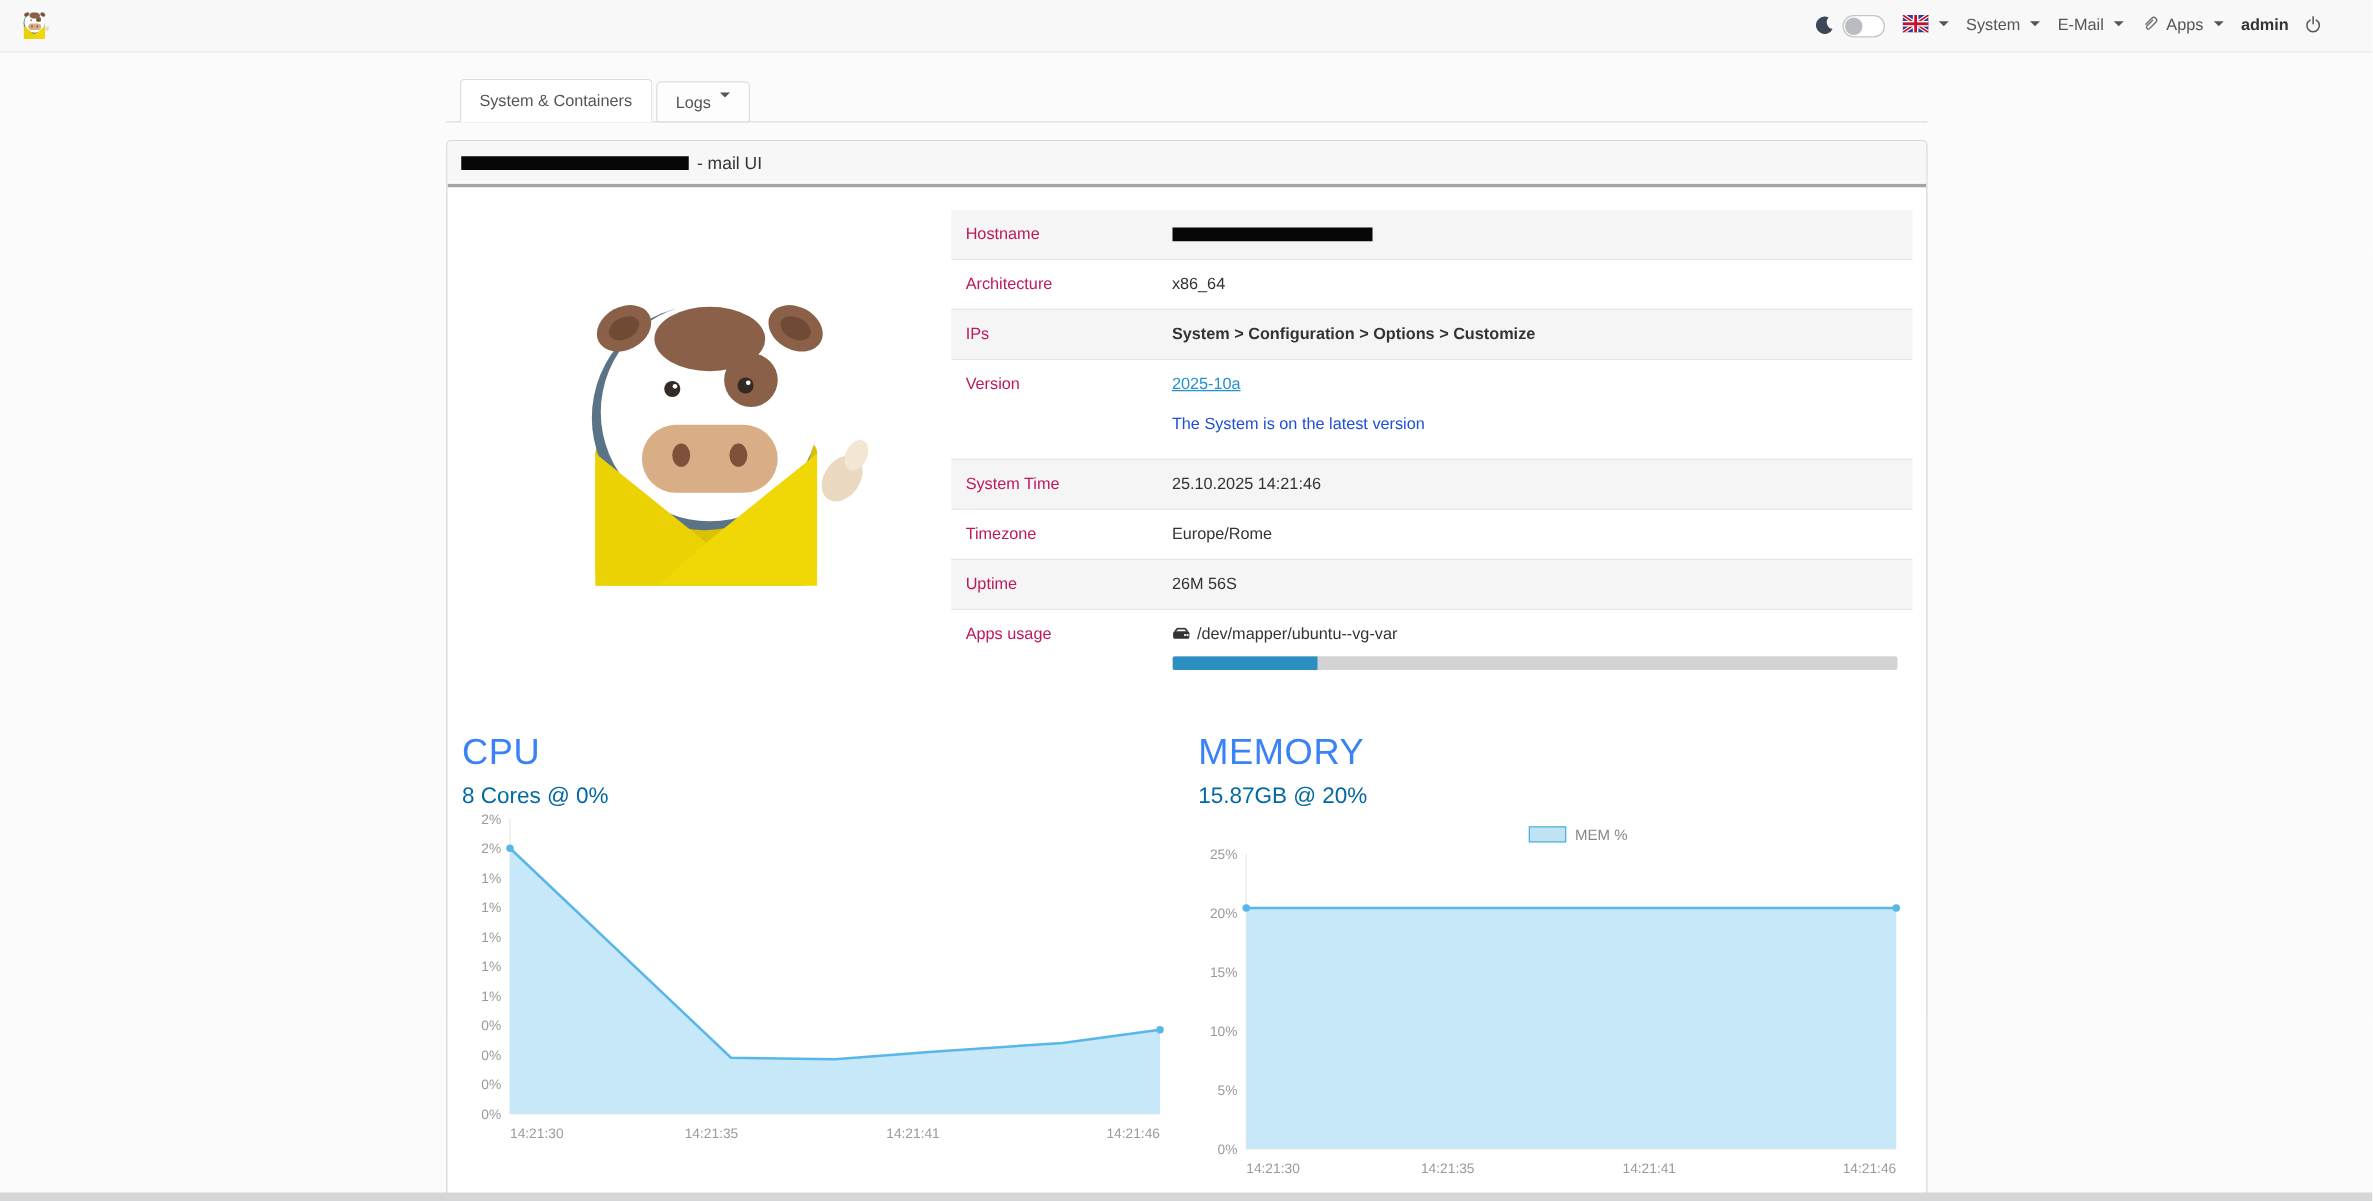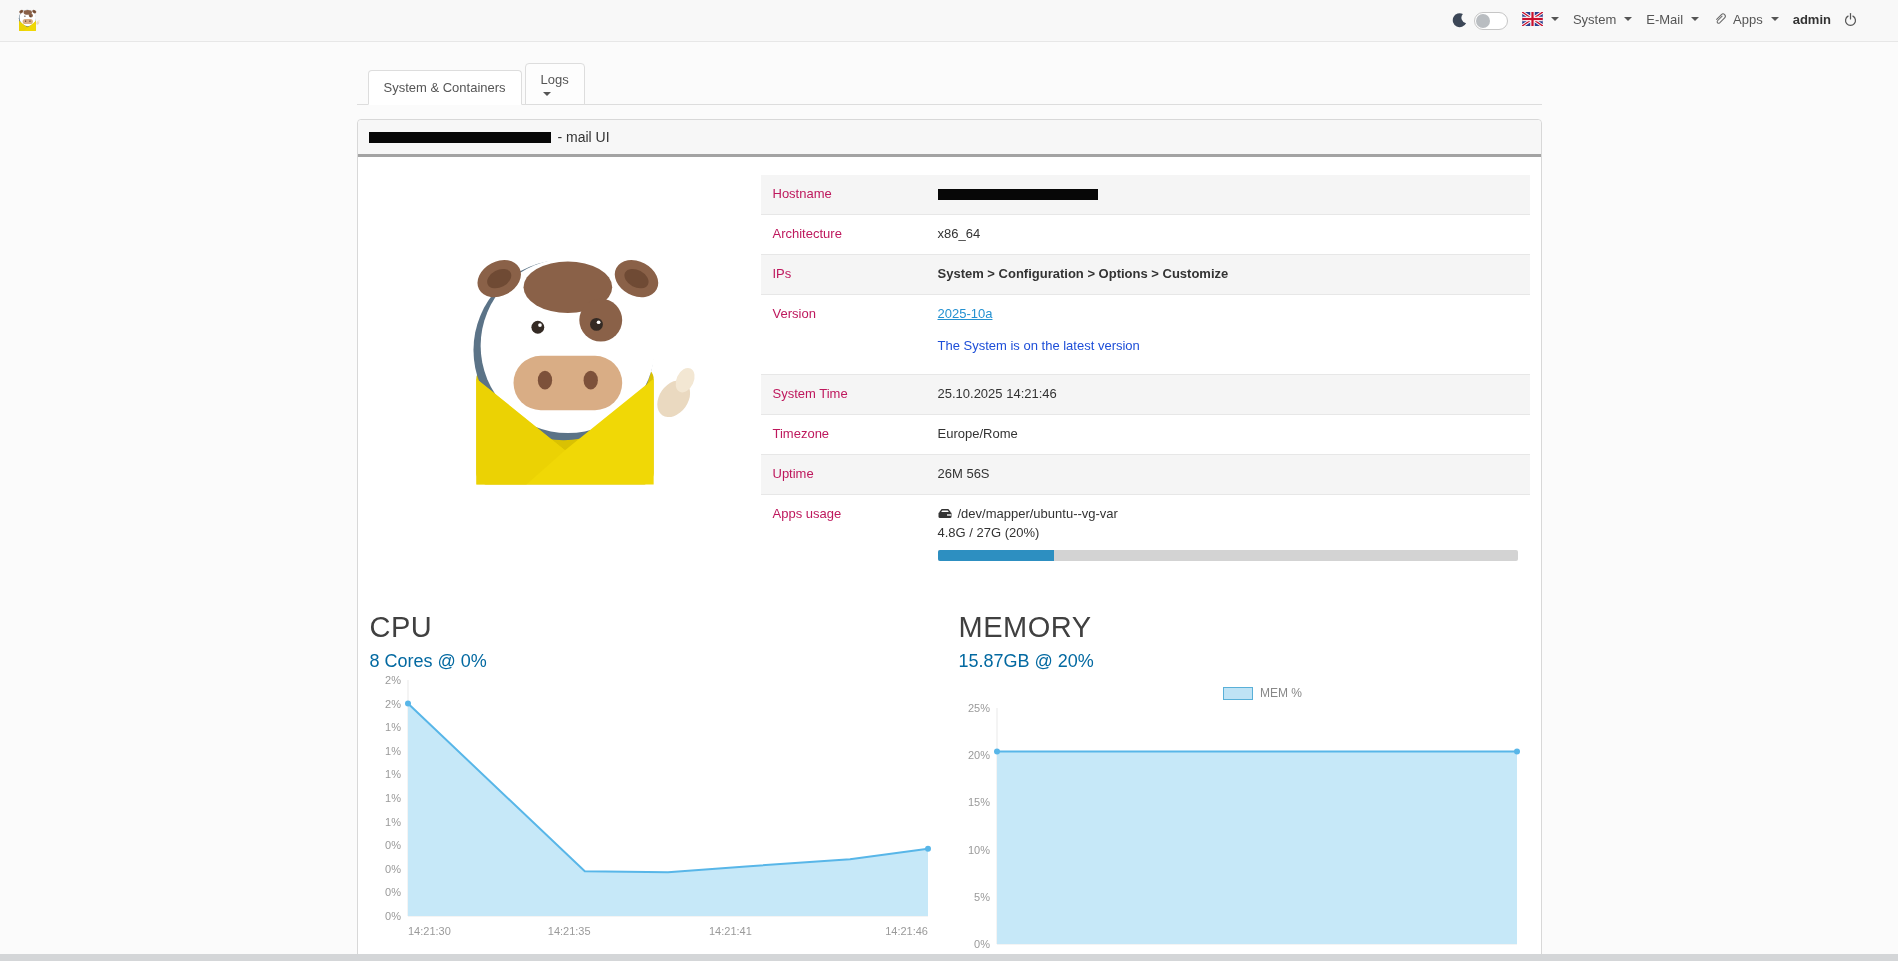--- a/index.html
+++ b/index.html
@@ -19,21 +19,21 @@
   .caret { width:0;height:0;border-left:4px solid transparent;border-right:4px solid transparent;border-top:4px solid #555; display:inline-block; margin-left:2px;}
   .toggle-pill { width:34px; height:18px; border:1px solid #c6c6c6; border-radius:10px; background:#fff; position:relative; }
   .toggle-knob { position:absolute; left:1px; top:1px; width:14px; height:14px; border-radius:50%; background:#b9bdc1; }
   .nav-user { font-weight:bold; color:#333; }
   .brand-logo { width:27px; height:27px; display:block; }
   
   .container { width:1185px; margin:0 auto; }
   .tabs { margin-top:21px; border-bottom:1px solid #ddd; display:flex; align-items:flex-end; padding-left:11px; }
   .tab { font-size:13px; color:#555; padding:8px 15px; cursor:pointer; background:transparent; border:1px solid transparent; border-radius:4px 4px 0 0; }
   .tab.active { background:#fff; border-color:#ddd; border-bottom-color:#fff; margin-bottom:-1px; padding:9px 15px; }
-  .tab.dropdown { border-color:#ddd; background:#fdfdfd; margin-left:3px; margin-bottom:-1px; display:flex; gap:5px;flex-direction:column;}
+  .tab.dropdown { border-color:#ddd; background:#fdfdfd; margin-left:3px; margin-bottom:-1px; display:flex; gap:5px;}
   
   .panel { margin-top:14px; background:#fff; border:1px solid #d8d8d8; border-radius:4px; }
   .panel-header { background:#f7f7f7; border-bottom:3px solid #a3a3a3; border-radius:4px 4px 0 0; padding:9px 11px; font-size:14px; color:#333; display:flex; align-items:center; gap:7px;}
   .redact { display:inline-block; background:#070707; height:11px; vertical-align:middle; }
   .panel-body { padding:18px 11px 10px; }
   
   .top-flex { display:flex; }
   .mascot-col { width:392px; display:flex; align-items:center; justify-content:center; }
   .mascot { width:286px; height:286px; }
   .info-table { flex:1; font-size:13px; }
@@ -45,21 +45,21 @@
   .bold { font-weight:bold; }
   .link { color:#2491d1; font-weight:normal; text-decoration:underline; cursor:pointer; }
   .status-ok { color:#1d4ed8; font-weight:normal; margin-top:14px; }
   .row-version .info-value { padding-bottom:8px; }
   .disk-line { display:flex; align-items:center; gap:6px; }
   .progress { margin-top:8px; height:11px; background:#d3d3d3; border-radius:2px; overflow:hidden; }
   .progress-fill { height:100%; background:#2d8fc1; }
   
   .charts { display:flex; justify-content:space-between; margin-top:40px; padding:0 1px; }
   .chart-col { width:570px; }
-  .chart-title { font-size:29px; font-weight:400; color:#404040; letter-spacing:0.5px; }
+  .chart-title { font-size:29px; font-weight:400; color:#3b82f6; letter-spacing:0.5px; }
   .chart-sub { font-size:18px; color:#0369a1; margin-top:7px; }
   .legend { display:flex; align-items:center; justify-content:center; gap:7px; margin-top:14px; padding-left:38px; font-size:12px; color:#888; }
   .legend-swatch { width:30px; height:13px; background:#bfe3f5; border:1px solid #59b0d8; }
   .chart-svg { width:570px; height:272px; display:block; }
   .chart-svg text.tick { font-family:"Liberation Sans",sans-serif; font-size:11px; fill:#9a9a9a; }
   .bottom-strip { position:absolute; bottom:0; left:0; width:100%; height:7px; background:#d4d6d8; }
   svg.icon { display:block; }
 </style>
 </head>
 <body>
@@ -206,21 +206,20 @@
             <div class="info-value">
               <div class="disk-line">
                 <svg class="icon" width="14" height="11" viewBox="0 0 14 11">
                   <rect x="0.5" y="3" width="13" height="6" rx="1.5" fill="#333"></rect>
                   <path d="M2 3.2 L4 0.8 L10 0.8 L12 3.2" stroke="#333" stroke-width="1.4" fill="none"></path>
                   <circle cx="10" cy="6" r="0.9" fill="#fff"></circle>
                     <circle cx="12" cy="6" r="0.9" fill="#fff"></circle>
                 </svg>
                 <span>/dev/mapper/ubuntu--vg-var</span>
               </div>
-              <div>4.8G / 27G (20%)</div>
               <div class="progress">
                 <div class="progress-fill" id="disk-fill" style="width: 20%;"></div>
               </div>
             </div>
           </div>
         </div>
       </div>
 
       <div class="charts">
         <div class="chart-col">

